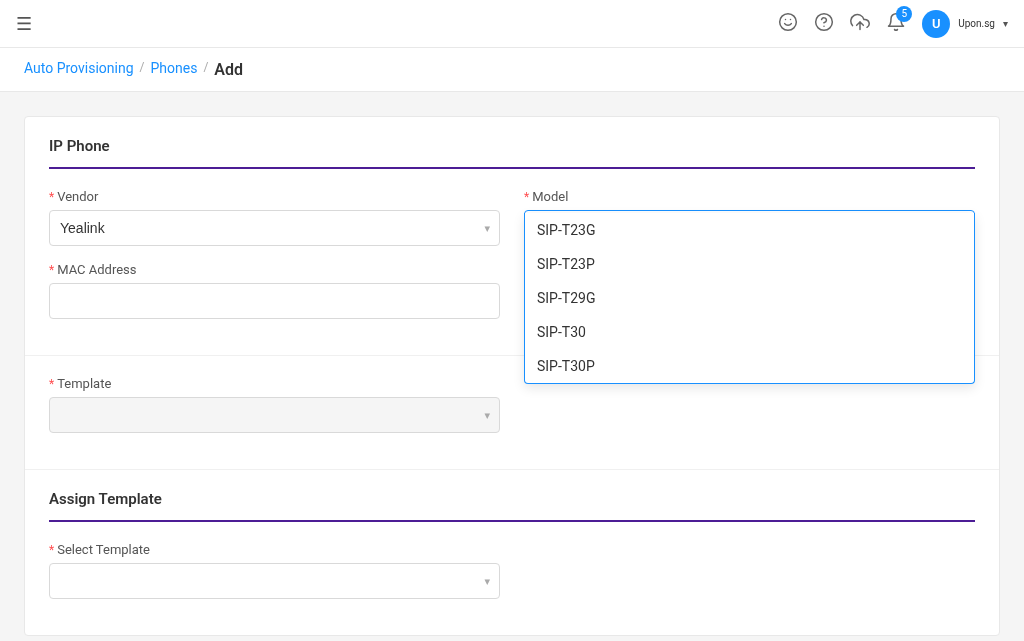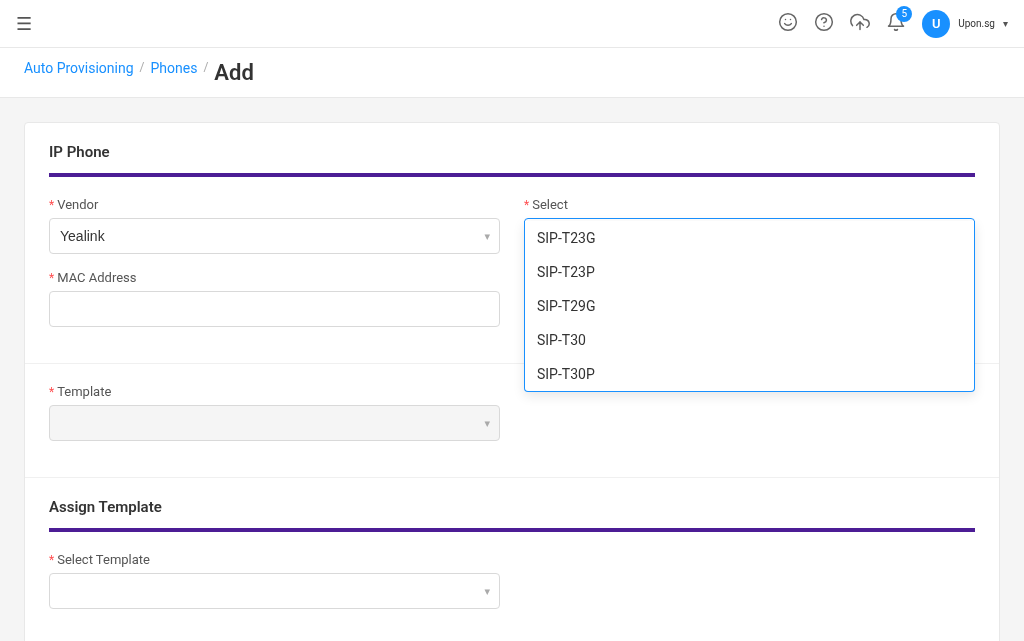--- a/index.html
+++ b/index.html
@@ -57,21 +57,21 @@
       background: #fff;
       padding: 12px 24px;
       border-bottom: 1px solid #e8e8e8;
       display: flex;
       align-items: flex-start;
       gap: 6px;
       font-size: 14px;
     }
     .breadcrumb-link { color: #1890ff; cursor: pointer; text-decoration: none; }
     .breadcrumb-sep { color: #aaa; font-size: 12px; }
-    .breadcrumb-current { color: #333; font-weight: 600; font-size: 22px; }
+    .breadcrumb-current { color: #333; font-weight: 600; font-size: 16px; }
 
     
     .main-content { padding: 24px; }
 
     
     .card {
       background: #fff;
       border-radius: 4px;
       border: 1px solid #e8e8e8;
       margin-bottom: 0;
@@ -80,21 +80,21 @@
       padding: 20px 24px;
       border-bottom: 1px solid #f0f0f0;
     }
     .card-section:last-child { border-bottom: none; }
     .section-title {
       font-size: 15px;
       font-weight: 600;
       color: #333;
       margin-bottom: 20px;
       padding-bottom: 12px;
-      border-bottom: 4px solid #4c1d95;
+      border-bottom: 2px solid #4c1d95;
     }
 
     
     .form-row {
       display: grid;
       grid-template-columns: 1fr 1fr;
       gap: 24px;
       margin-bottom: 16px;
     }
     .form-group { display: flex; flex-direction: column; gap: 6px; }
@@ -269,21 +269,21 @@
             <select class="form-control">
               <option>Yealink</option>
             </select>
             <span class="select-chevron">▾</span>
           </div>
         </div>
 
         <div class="form-group model-dropdown-wrapper">
           <label class="form-label">
             <span class="required-star">*</span>
-            <span>Select</span>
+            <span>Model</span>
           </label>
           <div class="model-input-open">
             <span></span>
             <span style="color:#aaa;font-size:11px;">∧</span>
           </div>
           <div class="model-dropdown-list" id="model-dropdown-list">
 
           <div class="dropdown-item">SIP-T23G</div>
               <div class="dropdown-item">SIP-T23P</div>
               <div class="dropdown-item">SIP-T29G</div>

